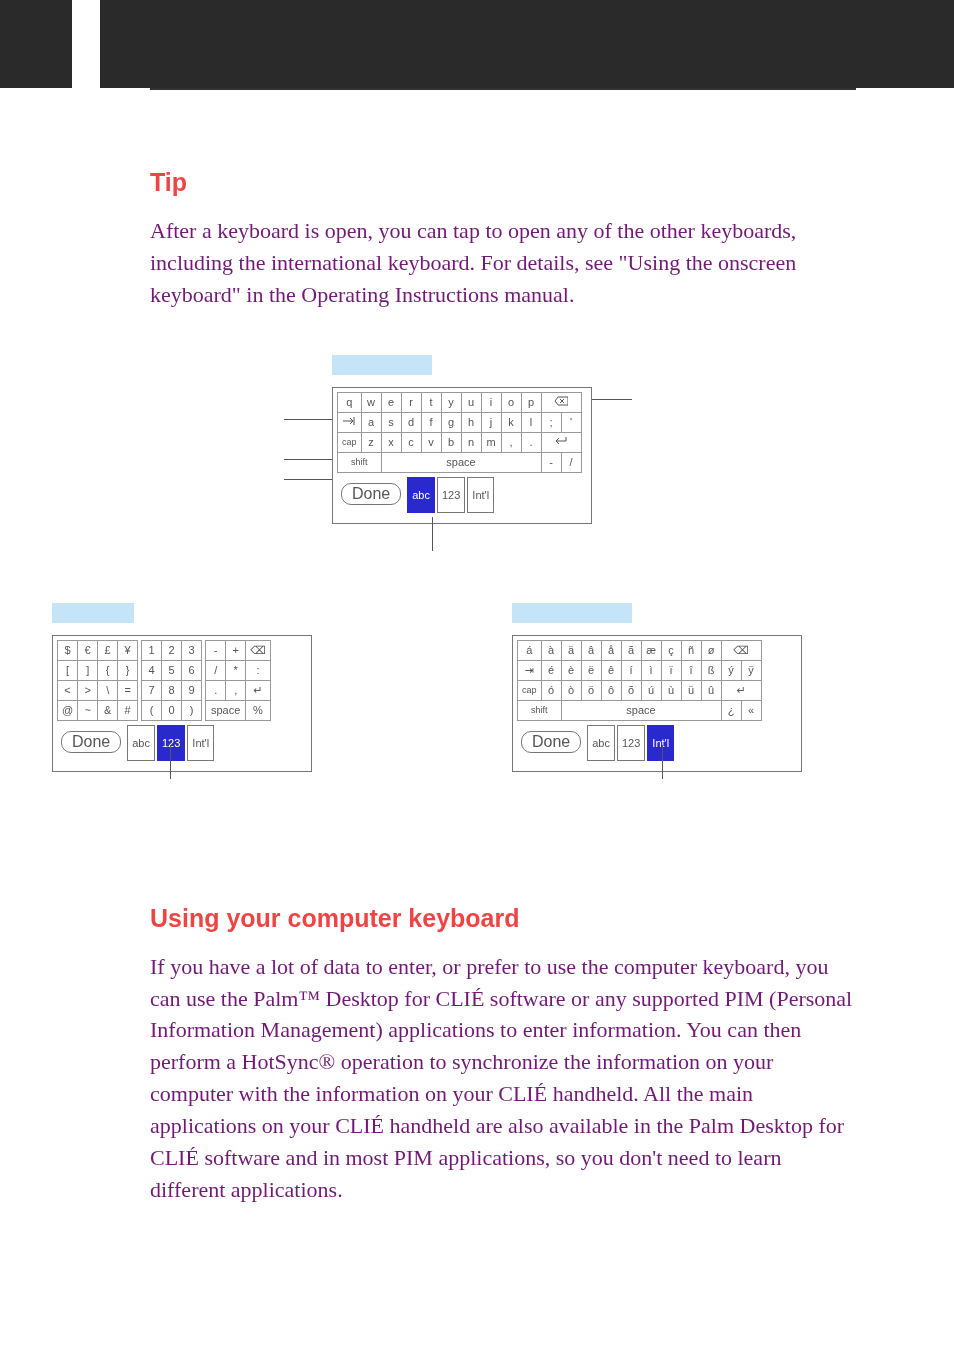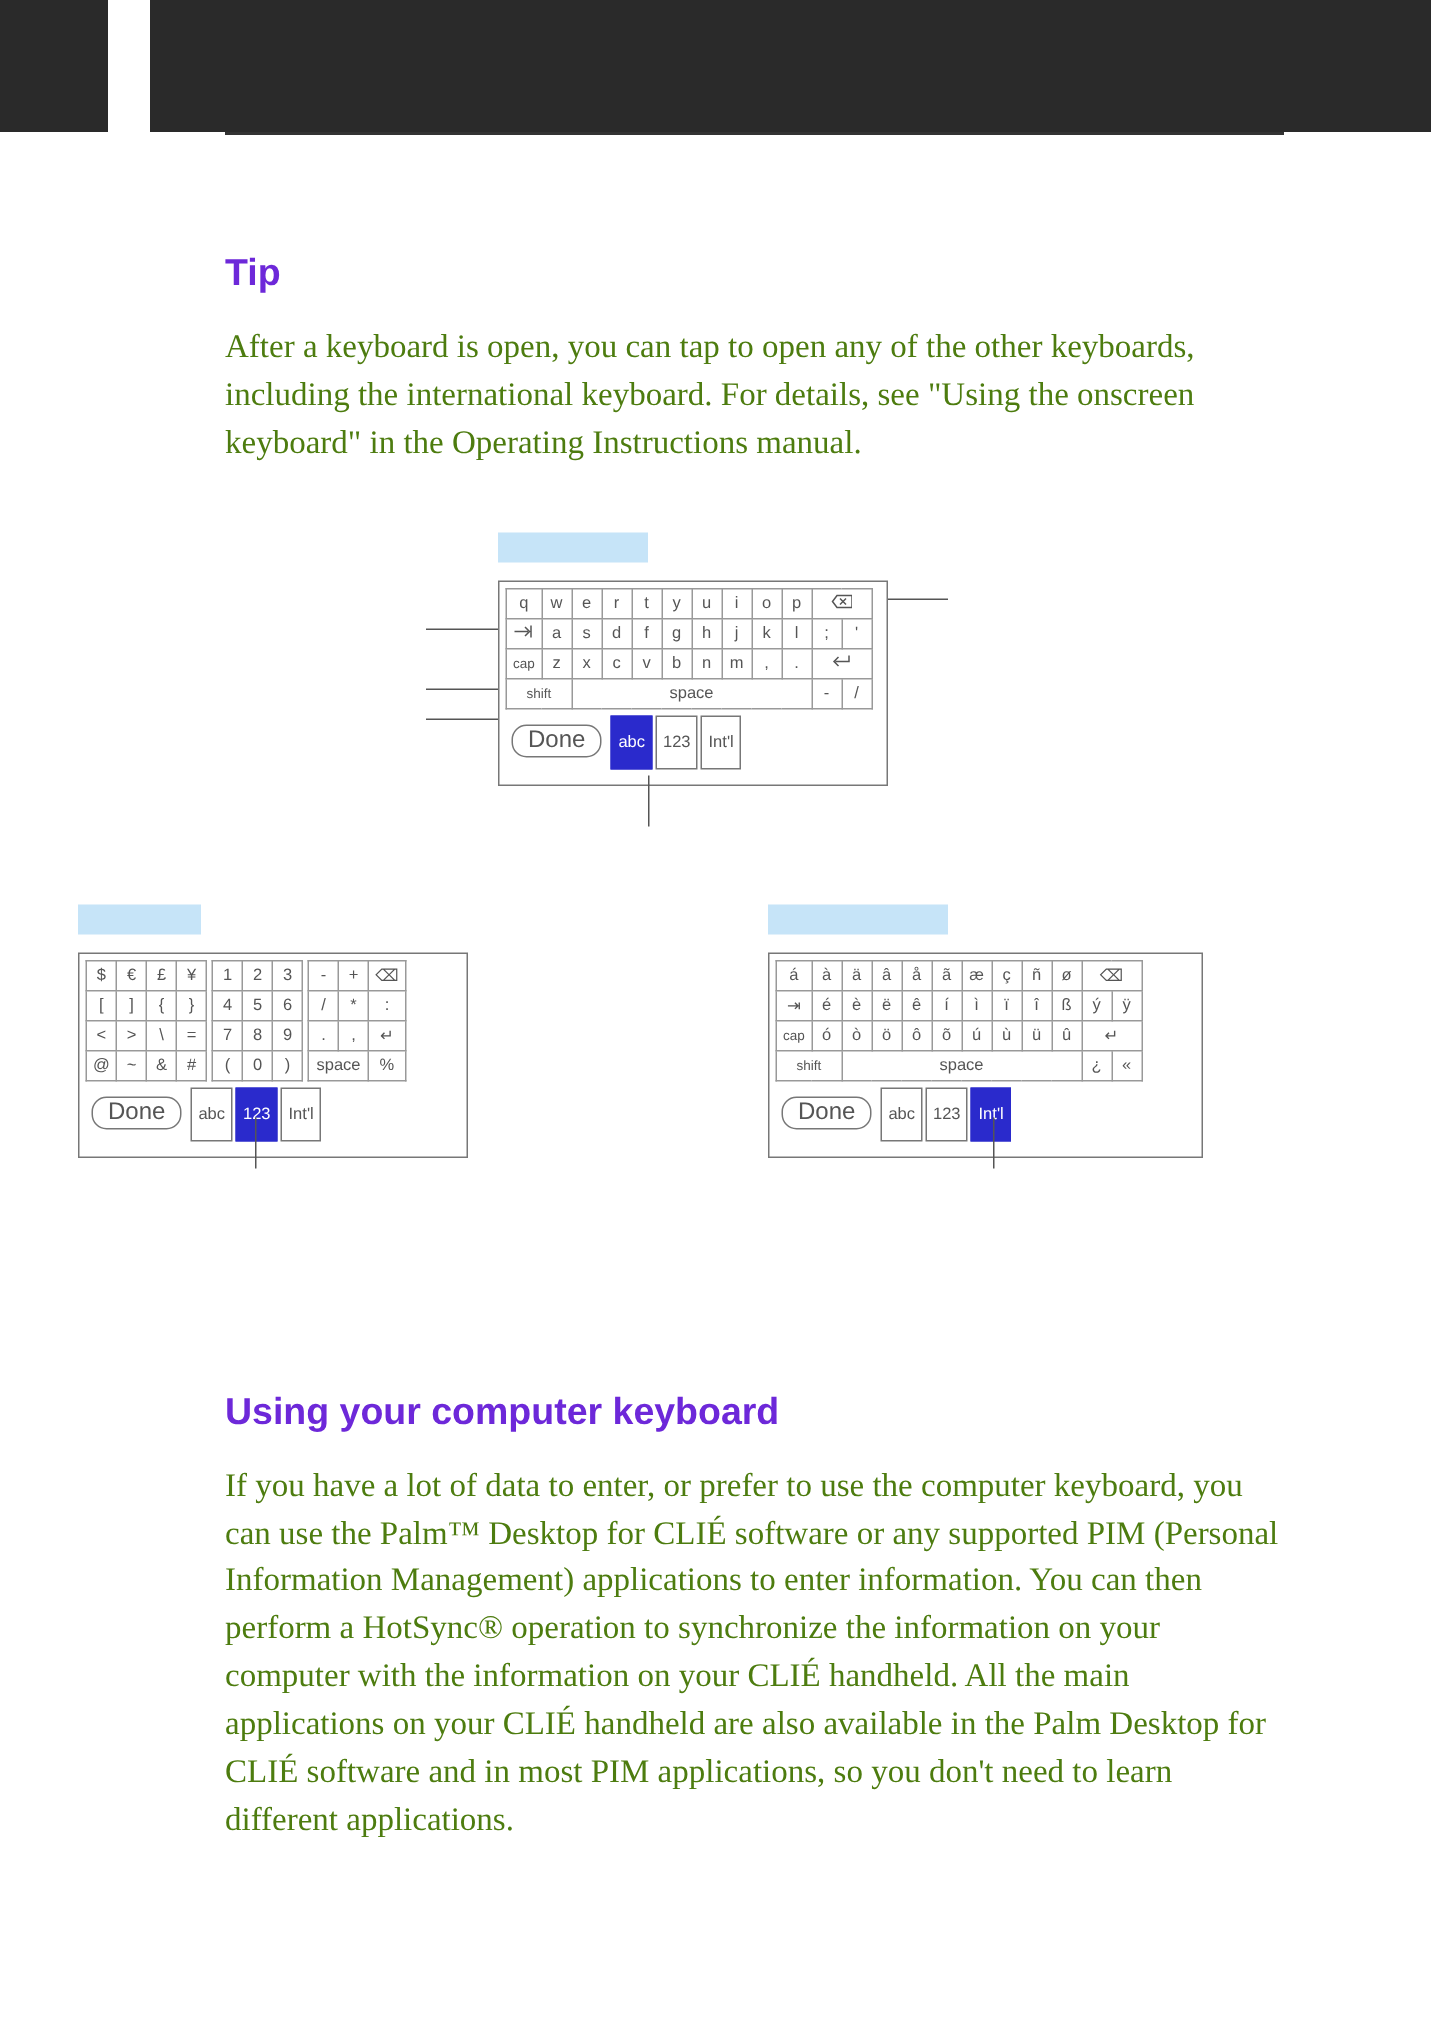--- a/index.html
+++ b/index.html
@@ -1,42 +1,42 @@
 <!DOCTYPE html>
 <html><head>
 <meta charset="utf-8">
 <style>
   * { box-sizing: border-box; margin: 0; padding: 0; }
   html, body { width: 954px; height: 1352px; background: #fff; font-family: Georgia, 'Times New Roman', serif; color: #3a362e; }
   .topbar { width: 100%; height: 88px; background: #2a2a2a; position: relative; }
   .topbar .tab { position: absolute; left: 72px; top: 0; width: 28px; height: 88px; background: #fff; }
   .page { padding: 0 98px 0 150px; position: relative; }
   .rule { height: 2px; background: #333; margin-bottom: 78px; }
-  .sechead { font-family: Arial, Helvetica, sans-serif; font-weight: bold; font-size: 25px; color: #6d28d9; margin-bottom: 18px; }
-  .body { font-size: 22px; line-height: 1.45; color: #4d7c0f; }
+  .sechead { font-family: Arial, Helvetica, sans-serif; font-weight: bold; font-size: 25px; color: #ef4444; margin-bottom: 18px; }
+  .body { font-size: 22px; line-height: 1.45; color: #701a75; }
   .body p { margin-bottom: 8px; }
   .kb-area { margin-top: 36px; min-height: 520px; position: relative; }
   .kb-box { position: absolute; }
   .kb-box .label-row { height: 26px; margin-bottom: 6px; }
   .kb-box .label-chip { display: inline-block; background: #c6e4f8; height: 20px; }
   .kb-frame { border: 1px solid #777; background: #fff; position: relative; }
   .kbtable { border-collapse: collapse; }
   .kbtable td { border: 1px solid #999; font-family: Arial, sans-serif; font-size: 11px; text-align: center; height: 20px; padding: 0 4px; color: #555; }
   .krow td { width: 20px; }
   .donebar { padding: 4px 4px 6px 4px; }
   .done { display: inline-block; border: 1px solid #777; border-radius: 10px; font-family: Arial, sans-serif; font-size: 16px; padding: 1px 10px; color: #555; }
   .segbtn { display: inline-block; border: 1px solid #777; font-family: Arial, sans-serif; font-size: 11px; padding: 11px 4px; margin-left: 2px; color: #555; }
   .seg-active { background: #2a2acc; color: #fff; border-color: #2a2acc; }
   .pointer { position: absolute; width: 1px; height: 34px; background: #555; }
   .callout-line-h { position: absolute; height: 1px; background: #555; }
   .num-frame { display: flex; }
   .num-left { border-right: 1px solid #999; }
   .num-right { }
   svg.icon { width: 14px; height: 10px; }
-  .sec2 { margin-top: 60px; }
+  .sec2 { margin-top: 37px; }
 </style>
 </head>
 <body>
 
 <div class="topbar">
   <div class="tab"></div>
 </div>
 
 <div class="page">
   <div class="rule"></div>

